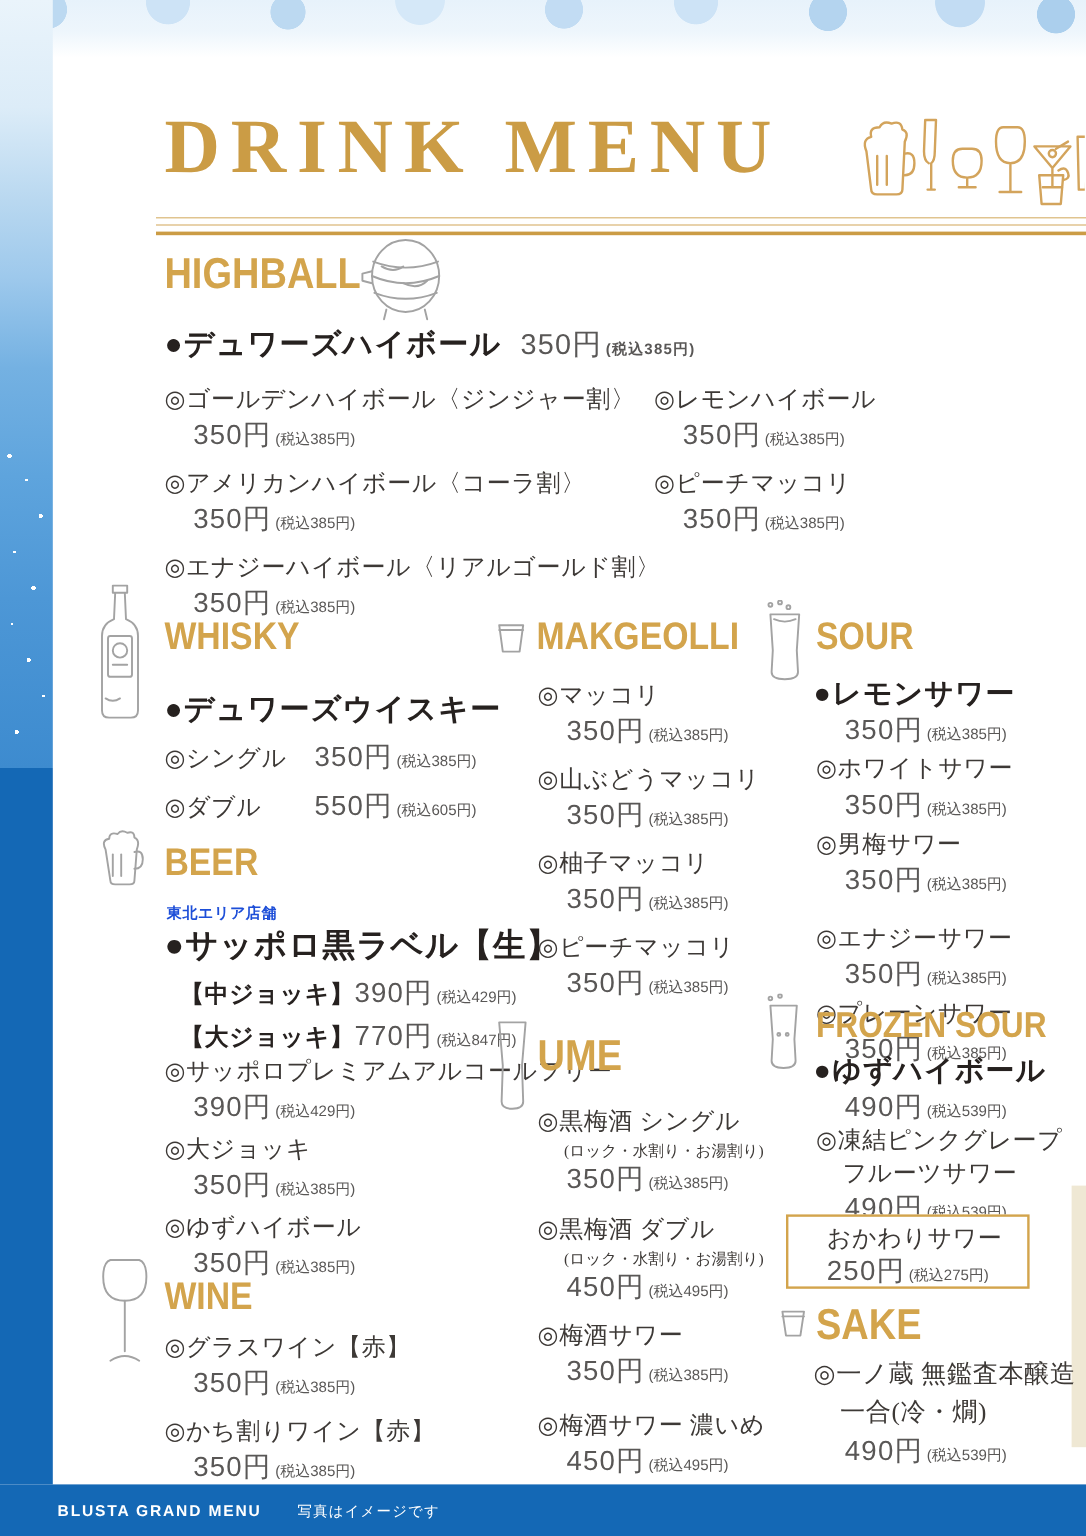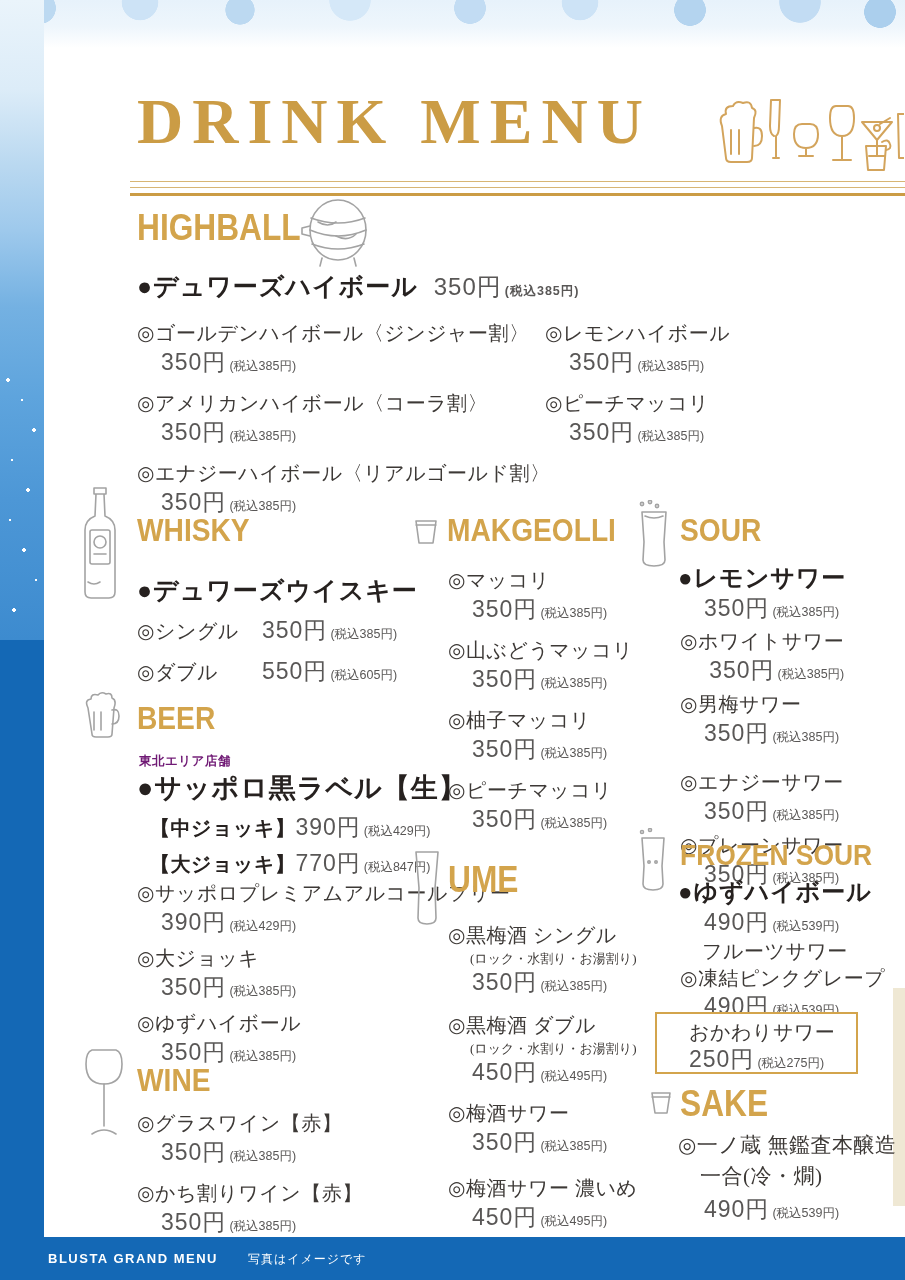--- a/index.html
+++ b/index.html
@@ -63,21 +63,21 @@
       margin-left:22px;line-height:18px;}
   .pl{margin-left:24px;margin-top:0;line-height:28px;white-space:nowrap;}
   .p{font-size:23px;color:#595756;letter-spacing:1px;}
   .t{font-size:12.5px;color:#595756;margin-left:3px;}
   .abs{position:absolute;}
 
   .inline-row{display:flex;align-items:baseline;margin-bottom:10px;}
   .inline-row .nm{width:125px;line-height:26px;}
 
   .sizes .nm2{font-weight:800;font-size:20px;color:#26211f;letter-spacing:.5px;font-family:"Liberation Sans",sans-serif;}
-  .areanote{font-weight:800;font-size:12.5px;color:#701a75;letter-spacing:.5px;}
+  .areanote{font-weight:800;font-size:12.5px;color:#1d4ed8;letter-spacing:.5px;}
 
   .okbox{position:absolute;left:655px;top:1012px;width:203px;height:62px;border:2px solid #d3a44c;
          padding:6px 0 0 32px;box-sizing:border-box;background:#fff;}
 
   svg{display:block;}
   .gicon path,.gicon circle,.gicon ellipse,.gicon line,.gicon rect,.gicon polyline
       {stroke:#a3a3a3;fill:none;stroke-width:1.6;stroke-linecap:round;stroke-linejoin:round;}
   .goldicon path,.goldicon circle,.goldicon ellipse,.goldicon line,.goldicon rect,.goldicon polyline
       {stroke:#d3a45c;fill:none;stroke-width:2;stroke-linecap:round;stroke-linejoin:round;}
 </style>
@@ -300,21 +300,21 @@
       <path d="M8 12 l24 0 l-2 30 l1 18 q0 6 -11 6 q-11 0 -11 -6 l1 -18 z"></path>
       <path d="M11 16 q9 4 18 0"></path>
     </svg>
   </div>
   <div class="sh abs" style="left:680px;top:514px;">SOUR</div>
   <div class="abs" style="left:678px;top:562px;">
     <div class="ft" style="font-size:24px;text-align:center;"><span>●</span><span>レモンサワー</span></div>
     <div class="pl" style="margin-left:26px;"><span class="p">350円</span><span class="t">(税込385円)</span></div>
   </div>
   <div class="abs" style="left:680px;top:626px;">
-    <div class="mi" style="margin-bottom:1px;text-align:right;">
+    <div class="mi" style="margin-bottom:1px;">
       <div class="nm"><span>◎</span><span>ホワイトサワー</span></div>
       <div class="pl"><span class="p">350円</span><span class="t">(税込385円)</span></div>
     </div>
     <div class="mi" style="margin-bottom:1px;">
       <div class="nm"><span>◎</span><span>男梅サワー</span></div>
       <div class="pl"><span class="p">350円</span><span class="t">(税込385円)</span></div>
     </div>
     <div class="mi" style="margin-bottom:1px;margin-top:16px;">
       <div class="nm"><span>◎</span><span>エナジーサワー</span></div>
       <div class="pl"><span class="p">350円</span><span class="t">(税込385円)</span></div>
@@ -333,22 +333,22 @@
       <circle cx="13" cy="34" r="1.2"></circle>
         <circle cx="20" cy="34" r="1.2"></circle>
     </svg>
   </div>
   <div class="sh abs" style="left:680px;top:840px;font-size:30px;">FROZEN SOUR</div>
   <div class="abs" style="left:678px;top:876px;">
     <div class="ft" style="font-size:24px;"><span>●</span><span>ゆずハイボール</span></div>
     <div class="pl" style="margin-left:26px;"><span class="p">490円</span><span class="t">(税込539円)</span></div>
   </div>
   <div class="abs" style="left:680px;top:938px;">
+    <div class="nm" style="line-height:27px;"><span>◎</span><span>凍結ピンクグレープ</span></div>
     <div class="nm" style="line-height:27px;margin-left:22px;">フルーツサワー</div>
-    <div class="nm" style="line-height:27px;"><span>◎</span><span>凍結ピンクグレープ</span></div>
     <div class="pl"><span class="p">490円</span><span class="t">(税込539円)</span></div>
   </div>
   <div class="okbox">
     <div class="nm" style="line-height:24px;">おかわりサワー</div>
     <div><span class="p">250円</span><span class="t">(税込275円)</span></div>
   </div>
 
   <div class="abs" style="left:650px;top:1090px;">
     <svg class="gicon" width="22" height="26" viewBox="0 0 22 26">
       <path d="M2 3 l18 0 l-3 20 l-12 0 z M2 7 l18 0"></path>

